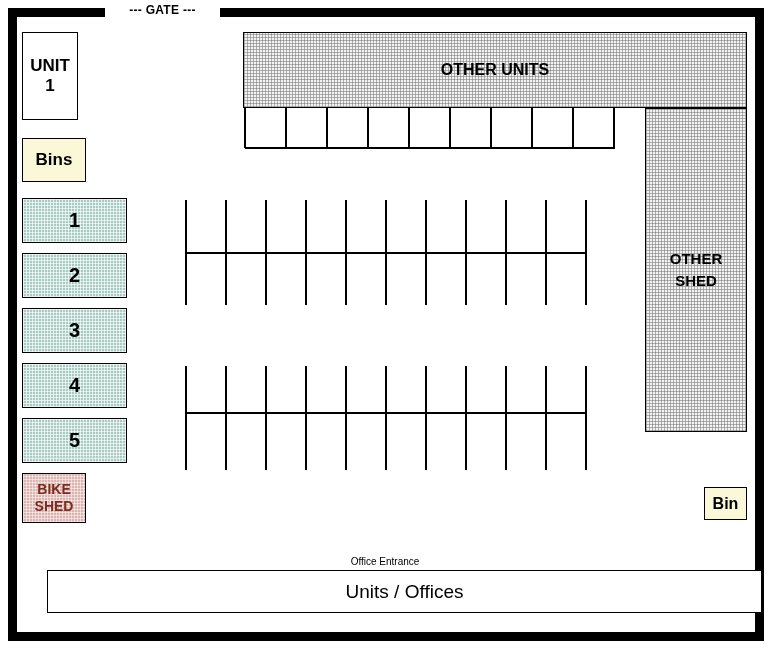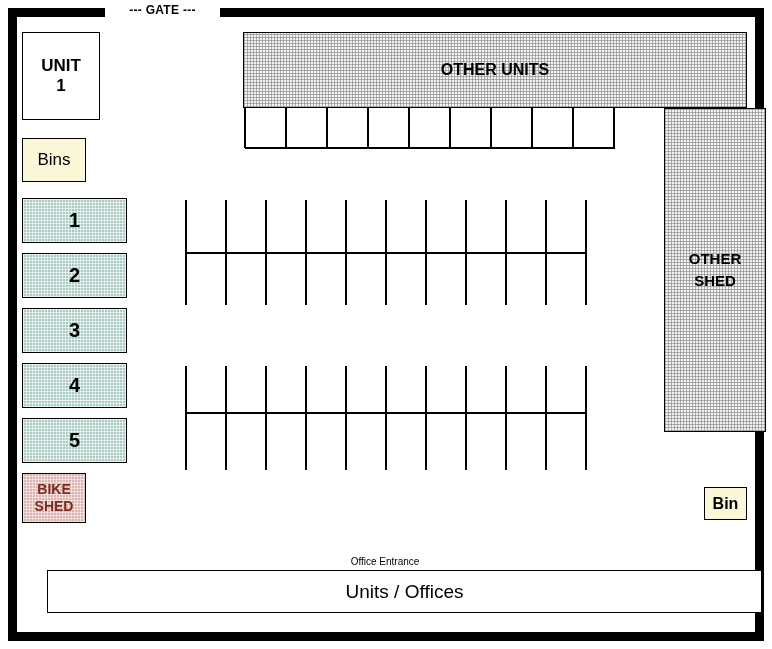--- a/index.html
+++ b/index.html
@@ -78,21 +78,21 @@
   .white {
     background-color: #ffffff;
   }
   .unit1 {
     font-size: 17px;
     font-weight: bold;
     line-height: 1.15;
   }
   .bins-label {
     font-size: 17px;
-    font-weight: normal;
+    font-weight: bold;
   }
   .bay-num {
     font-size: 20px;
     font-weight: bold;
   }
   .bike-shed {
     font-size: 14px;
     font-weight: bold;
     color: #7b2c20;
     line-height: 1.25;
@@ -135,21 +135,21 @@
 </style>
 </head>
 <body>
 
 <div id="plan">
 
   <div class="outer-frame"></div>
 
   <div class="gate-label">--- GATE ---</div>
 
-  <div class="box white unit1" style="left:22px; top:32px; width:78px; height:88px;">
+  <div class="box white unit1" style="left:22px; top:32px; width:56px; height:88px;">
     <div>
       <div>UNIT</div>
       <div>1</div>
     </div>
   </div>
 
   <div class="box cream bins-label" style="left:22px; top:138px; width:64px; height:44px;">Bins</div>
 
   <div class="box teal bay-num" style="left:22px; top:198px; width:105px; height:45px;">1</div>
   <div class="box teal bay-num" style="left:22px; top:253px; width:105px; height:45px;">2</div>
@@ -159,21 +159,21 @@
 
   <div class="box pink bike-shed" style="left:22px; top:473px; width:64px; height:50px;">
     <div>
       <div>BIKE</div>
       <div>SHED</div>
     </div>
   </div>
 
   <div class="box hatch other-units-top" style="left:243px; top:32px; width:504px; height:76px;">OTHER UNITS</div>
 
-  <div class="box hatch other-units-right" style="left:645px; top:108px; width:102px; height:324px;margin-left:19px;">
+  <div class="box hatch other-units-right" style="left:645px; top:108px; width:102px; height:324px;">
     <div>
       <div>OTHER</div>
       <div>SHED</div>
     </div>
   </div>
 
   <div class="box cream bin-small" style="left:704px; top:487px; width:43px; height:33px;">Bin</div>
 
   <div class="office-entrance">Office Entrance</div>
 

